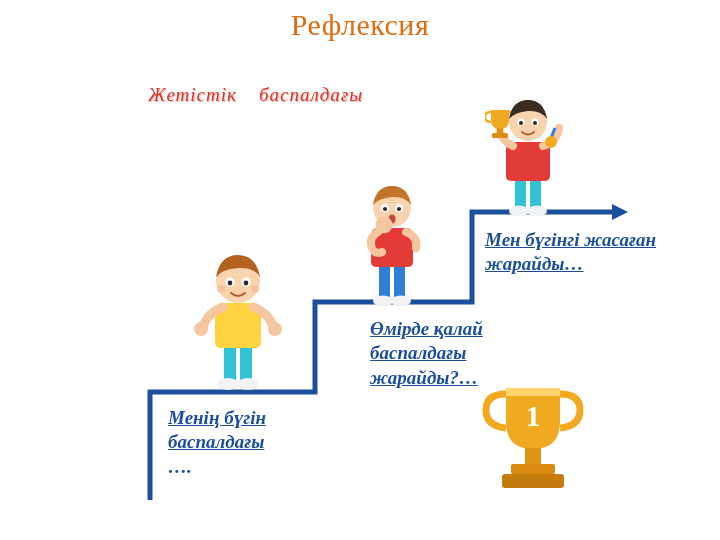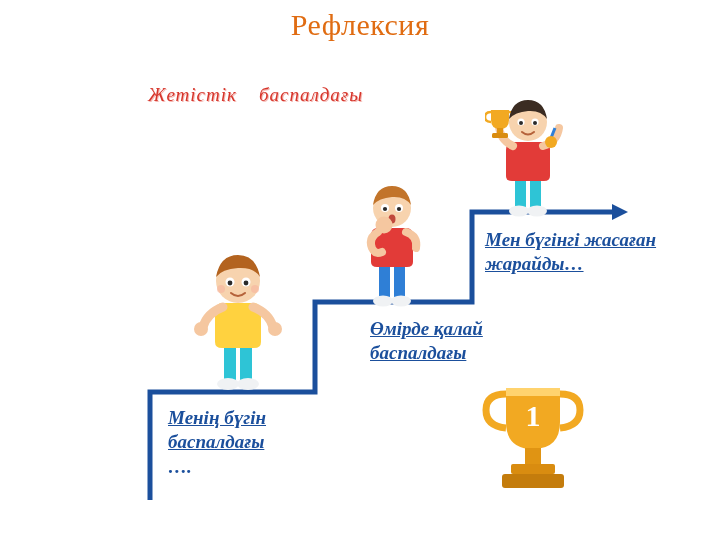--- a/index.html
+++ b/index.html
@@ -178,20 +178,21 @@
 
   <div class="step-text" id="step1-text">
     <div class="ul">Менің бүгін</div>
     <div class="ul">баспалдағы</div>
     <div>….</div>
   </div>
 
   <div class="step-text" id="step2-text">
     <div class="ul">Өмірде қалай</div>
     <div class="ul">баспалдағы</div>
+    <div class="ul">жарайды?…</div>
   </div>
 
   <div class="step-text" id="step3-text">
     <div class="ul">Мен бүгінгі жасаған</div>
     <div class="ul">жарайды…</div>
   </div>
 
 </div>
 
 </body></html>

